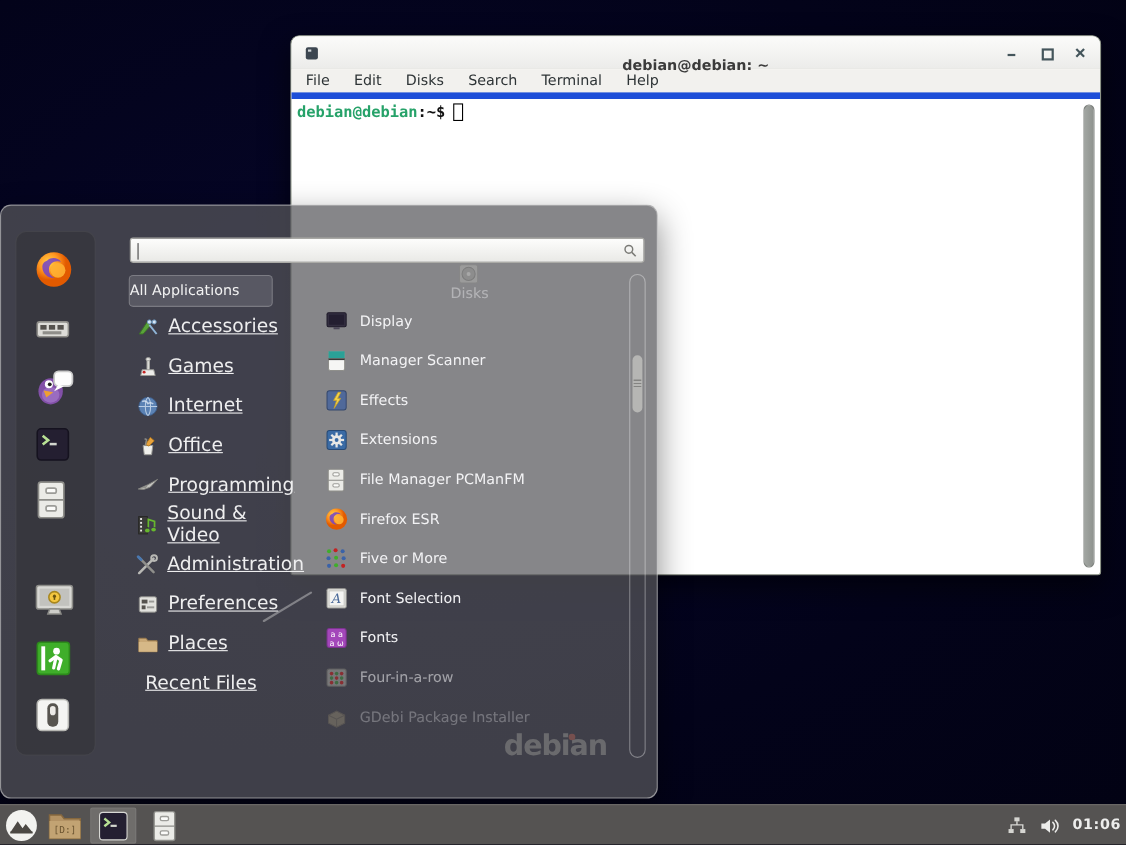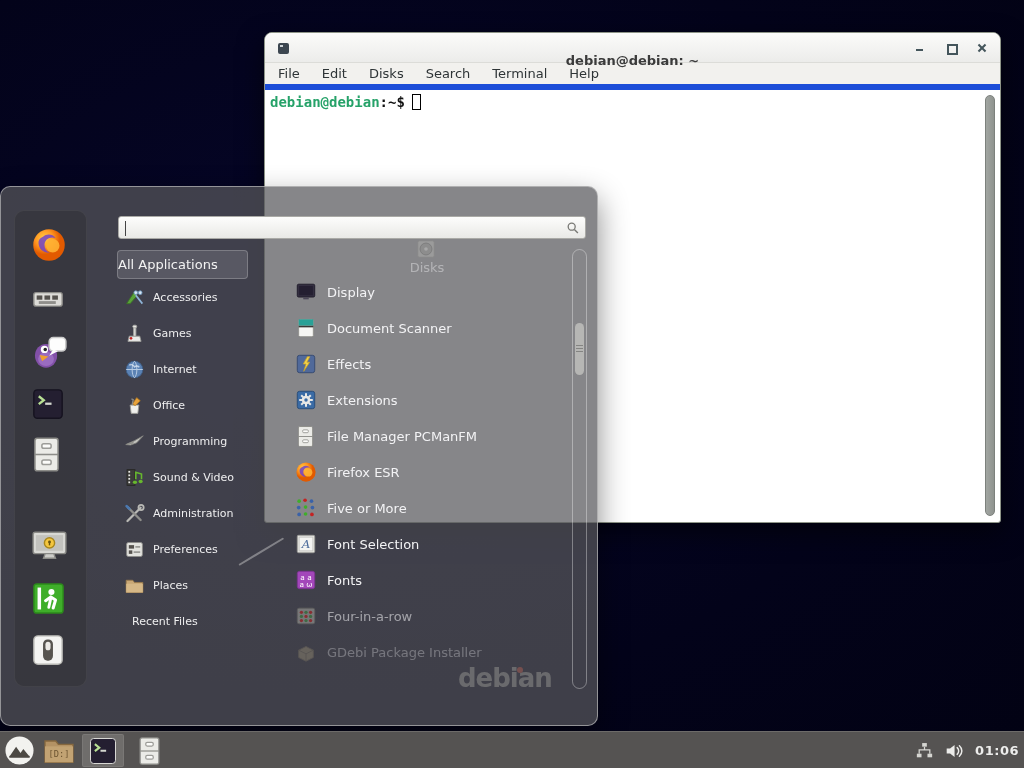--- a/index.html
+++ b/index.html
@@ -63,21 +63,21 @@
   .search-mag { position:absolute; right:5px; top:4px; }
 
   .all-apps-btn { position:absolute; left:116px; top:63px; width:131px; height:29px;
                   background:rgba(255,255,255,.13); border:1px solid rgba(255,255,255,.22);
                   border-radius:4px; color:#f2f2f2; font-size:13px; line-height:27px;
                   cursor:pointer; }
 
   .cat-list { position:absolute; left:116px; top:92px; width:155px; }
   .cat-row { height:36px; display:flex; align-items:center; cursor:pointer; }
   .cat-row .cicon { width:22px; height:22px; margin-left:6px; margin-right:8px; display:flex; align-items:center; justify-content:center; }
-  .cat-row .clabel { font-size:11px; color:#eeeeef; }
+  .cat-row .clabel { font-size:17px; color:#eeeeef;text-decoration:underline; }
   .cat-row.no-icon .clabel { margin-left:15px; }
 
   .app-list { position:absolute; left:285px; top:51px; width:282px; }
   .app-row { height:36px; display:flex; align-items:center; cursor:pointer; }
   .app-row .aicon { width:23px; height:23px; margin-left:8px; margin-right:10px; display:flex; align-items:center; justify-content:center; }
   .app-row .alabel { font-size:13px; color:#f3f3f5; }
   .app-row.dim-40 { opacity:.42;flex-direction:column; }
   .app-row.dim-55 { opacity:.55; }
   .app-row.dim-28 { opacity:.30; }
 
@@ -362,21 +362,21 @@
         <span class="alabel">Display</span>
       </div>
       <div class="app-row">
         <span class="aicon">
           <svg width="22" height="22" viewBox="0 0 24 24">
             <rect x="4" y="2.5" width="16" height="19" rx="1.5" fill="#f6f6f4" stroke="#8f8f8b"></rect>
             <path d="M4 2.5h16v7H4z" fill="#2aa197"></path>
             <rect x="4" y="9.5" width="16" height="1.8" fill="#3a3a38"></rect>
           </svg>
         </span>
-        <span class="alabel">Document Scanner</span>
+        <span class="alabel">Manager Scanner</span>
       </div>
       <div class="app-row">
         <span class="aicon">
           <svg width="22" height="22" viewBox="0 0 24 24">
             <rect x="2.5" y="2.5" width="19" height="19" rx="2.5" fill="#50699a" stroke="#35486e"></rect>
             <path d="M13.5 4l-4.5 8h3l-2.5 8 6.5-10h-3l3.2-6z" fill="#f2d24b" stroke="#c9a227" stroke-width=".8"></path>
           </svg>
         </span>
         <span class="alabel">Effects</span>
       </div>

